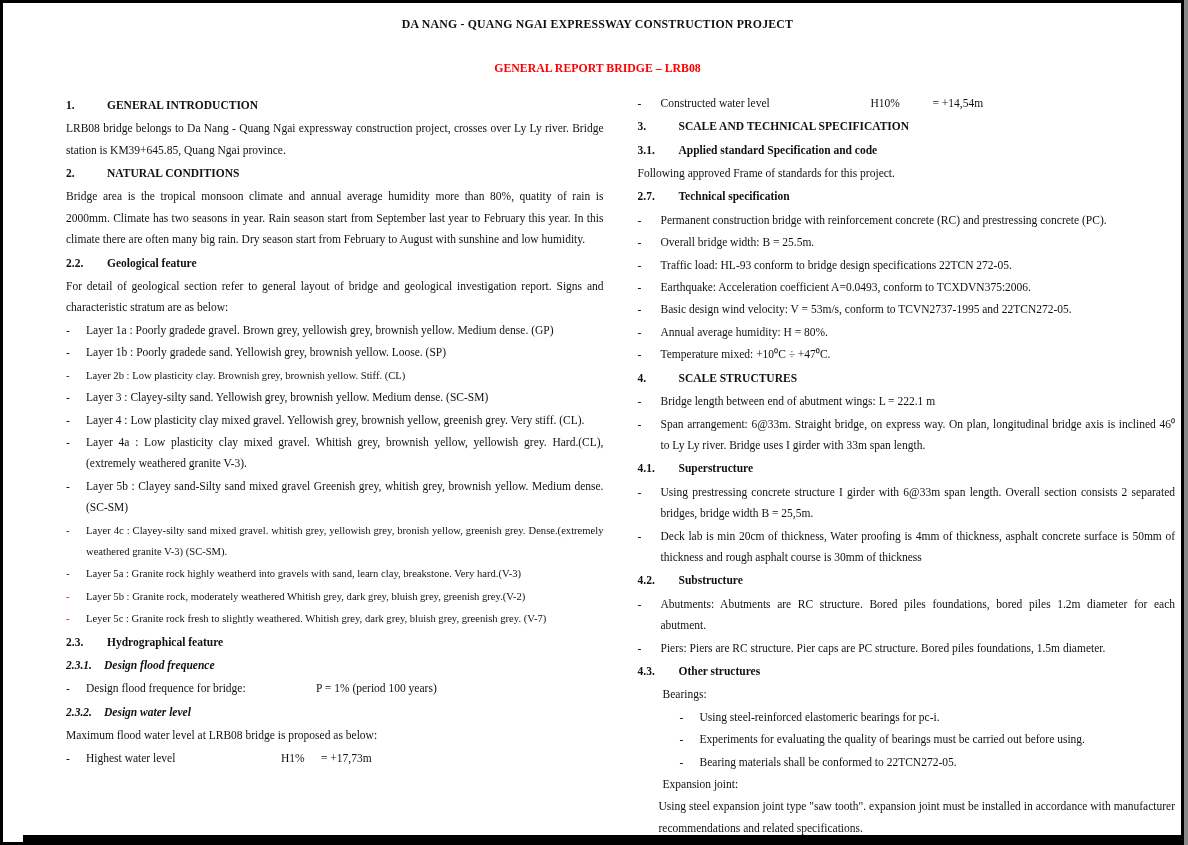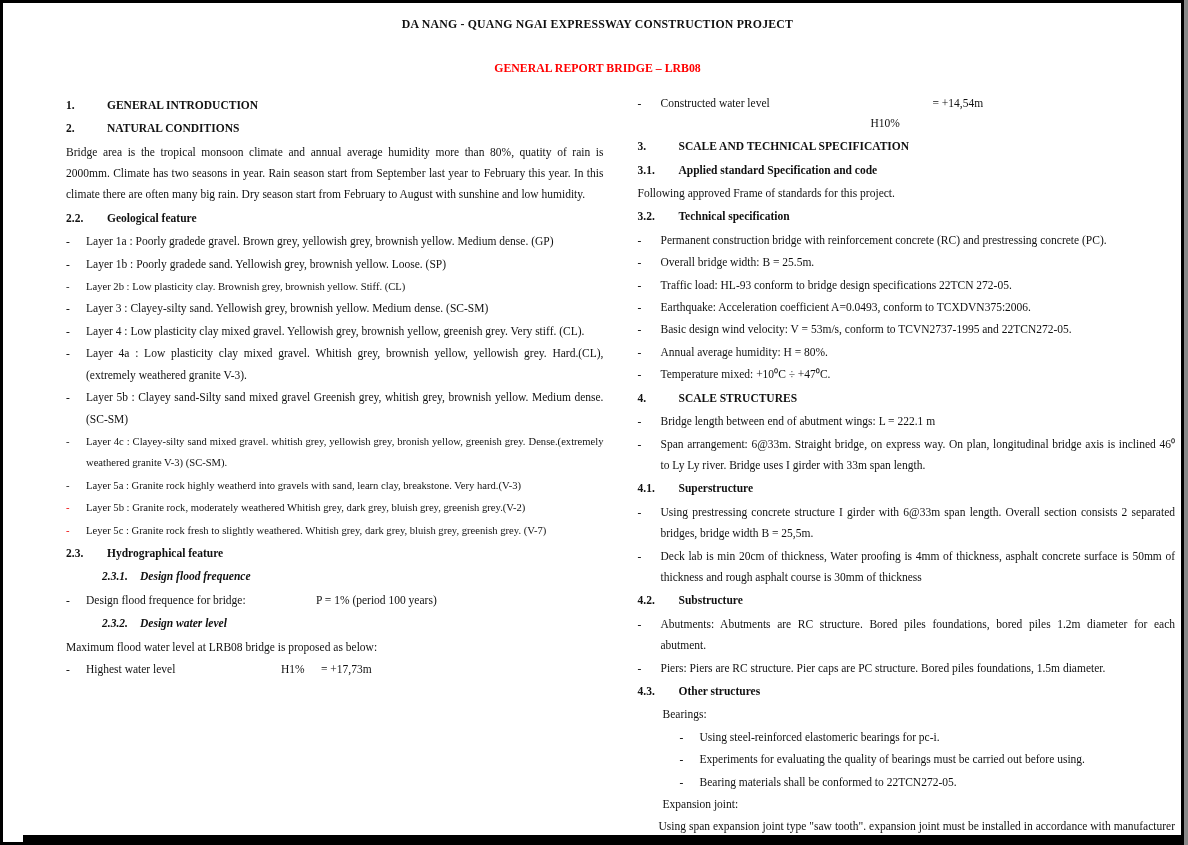--- a/index.html
+++ b/index.html
@@ -10,37 +10,37 @@
     color:#111;font-size:11.5px;line-height:21.4px;padding-left:11px;
   }
   .titles{text-align:center;padding-top:11px;}
   .t1{font-weight:bold;font-size:11.8px;letter-spacing:.2px;}
   .t2{font-weight:bold;font-size:11.8px;color:#f00;margin-top:23px;}
   .cols{display:flex;margin-top:13px;padding:0 6px 0 52px;gap:34px;}
   .col{width:548px;}
   .h{display:flex;font-weight:bold;margin:2px 0 2px;}
   .h .num{width:41px;flex:none;}
   .h.ital{font-style:italic;}
-  .h.ital .num{width:38px;margin-left:36px;}
+  .h.ital .num{width:38px;}
   .para{text-align:justify;margin:0 0 1px;}
   .li{display:flex;margin:0 0 1px;}
   .li .dash{width:20px;flex:none;}
   .col-right .li .dash{width:23px;}
   .li .txt{flex:1;text-align:justify;}
   .li.sm{font-size:10.6px;}
   .red{color:#e00;}
   .kv{display:flex;margin:0 0 1px;}
   .kv .dash{width:20px;flex:none;}
   .kv .lbl{flex:none;}
   .kv-flood .lbl{width:230px;}
   .kv-highest .lbl{width:195px;}
   .kv-highest .sym{width:40px;flex:none;}
   .kv-constructed .dash{width:23px;}
   .kv-constructed .lbl{width:210px;}
-  .kv-constructed .sym{width:62px;flex:none;margin-top:20px;}
+  .kv-constructed .sym{width:62px;flex:none;}
   .block43{padding-left:21px;}
   .nitem{display:flex;margin:0 0 1px;}
   .nitem .dash{width:20px;flex:none;margin-left:21px;}
   .plain-label{margin:0 4px 1px;}
   .bottom-rule{position:absolute;left:20px;right:0;bottom:0;height:7px;background:#000;}
 </style>
 </head>
 <body>
 
 <div class="page">
@@ -51,32 +51,34 @@
   </div>
 
   <div class="cols">
 
     <div class="col col-left">
 
       <div class="h">
         <span class="num">1.</span>
         <span>GENERAL INTRODUCTION</span>
       </div>
+      <p class="para">LRB08 bridge belongs to Da Nang - Quang Ngai expressway construction project, crosses over Ly Ly river. Bridge station is KM39+645.85, Quang Ngai province.</p>
 
       <div class="h">
         <span class="num">2.</span>
         <span>NATURAL CONDITIONS</span>
       </div>
 
       <p class="para">Bridge area is the tropical monsoon climate and annual average humidity more than 80%, quatity of rain is 2000mm. Climate has two seasons in year. Rain season start from September last year to February this year. In this climate there are often many big rain. Dry season start from February to August with sunshine and low humidity.</p>
 
       <div class="h">
         <span class="num">2.2.</span>
         <span>Geological feature</span>
       </div>
+      <p class="para">For detail of geological section refer to general layout of bridge and geological investigation report. Signs and characteristic stratum are as below:</p>
 
       <div class="li">
         <span class="dash">-</span>
         <span class="txt">Layer 1a  : Poorly gradede gravel. Brown grey, yellowish grey, brownish yellow. Medium dense. (GP)</span>
       </div>
       <div class="li">
         <span class="dash">-</span>
         <span class="txt">Layer 1b  : Poorly gradede sand. Yellowish grey, brownish yellow. Loose. (SP)</span>
       </div>
       <div class="li sm">
@@ -159,21 +161,21 @@
         <span>SCALE AND TECHNICAL SPECIFICATION</span>
       </div>
 
       <div class="h">
         <span class="num">3.1.</span>
         <span>Applied standard Specification and code</span>
       </div>
       <p class="para">Following approved Frame of standards for this project.</p>
 
       <div class="h">
-        <span class="num">3.2.</span>
+        <span class="num">2.7.</span>
         <span>Technical specification</span>
       </div>
 
       <div class="li">
         <span class="dash">-</span>
         <span class="txt">Permanent construction bridge with reinforcement concrete (RC) and prestressing concrete (PC).</span>
       </div>
       <div class="li">
         <span class="dash">-</span>
         <span class="txt">Overall bridge width: B = 25.5m.</span>
@@ -252,20 +254,20 @@
         </div>
         <div class="nitem">
           <span class="dash">-</span>
           <span class="txt">Experiments for evaluating the quality of bearings must be carried out before using.</span>
         </div>
         <div class="nitem">
           <span class="dash">-</span>
           <span class="txt">Bearing materials shall be conformed to 22TCN272-05.</span>
         </div>
         <div class="plain-label">Expansion joint:</div>
-        <p class="para">Using span expansion joint type "saw tooth". expansion joint must be installed in accordance with manufacturer recommendations and related specifications.</p>
+        <p class="para">Using steel expansion joint type "saw tooth". expansion joint must be installed in accordance with manufacturer recommendations and related specifications.</p>
       </div>
 
     </div>
   </div>
 
   <div class="bottom-rule"></div>
 </div>
 
 </body></html>

